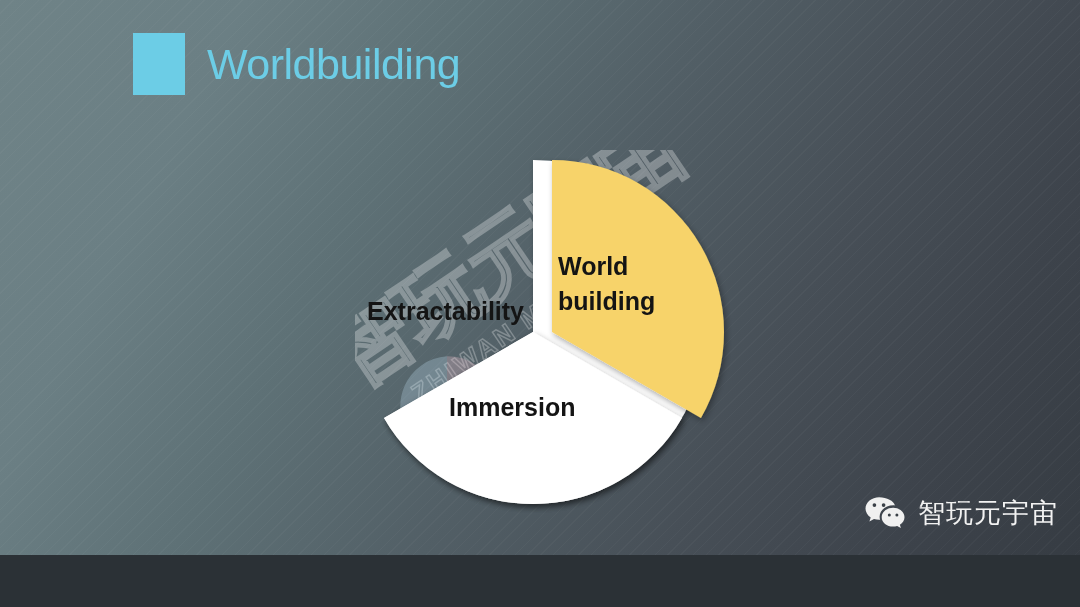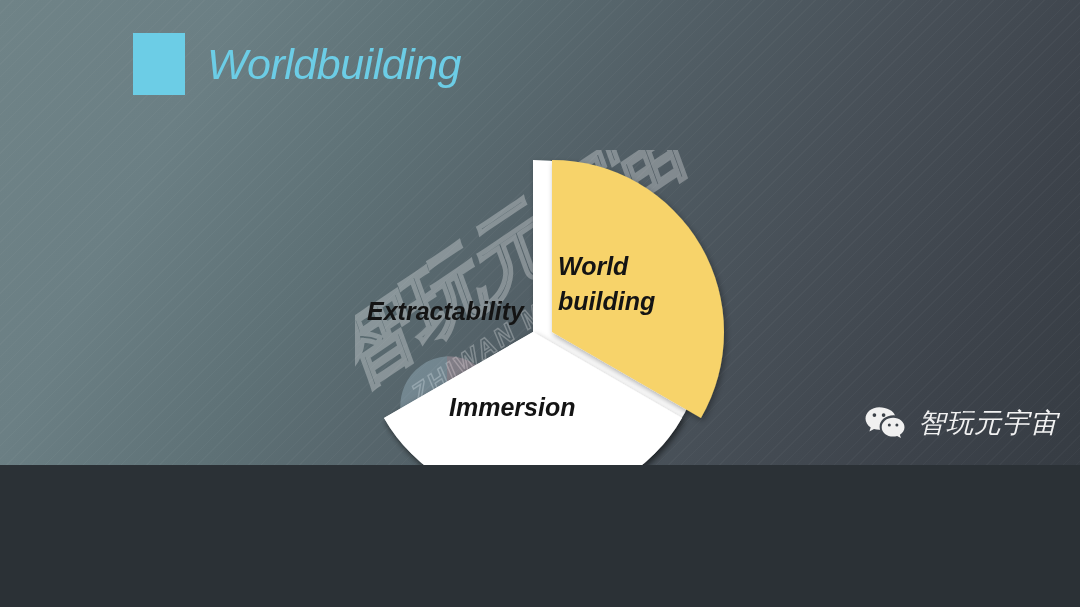--- a/index.html
+++ b/index.html
@@ -3,33 +3,32 @@
 <meta charset="utf-8">
 <style>
   html, body {
     margin: 0;
     padding: 0;
     background: #2b3136;
   }
   #slide {
     position: relative;
     width: 1080px;
-    height: 465px;
+    height: 555px;
     overflow: hidden;
     font-family: "Liberation Sans", sans-serif;
     background:
       linear-gradient(118deg,
         #6f8387 0%,
         #6b7f84 18%,
         #5e7176 34%,
         #525f66 52%,
         #474f57 70%,
         #3d434b 86%,
         #363c43 100%);
-    font-style: italic;
   }
   
   #bg-texture {
     position: absolute;
     inset: 0;
     background-image:
       repeating-linear-gradient(135deg,
         rgba(255,255,255,0.028) 0px,
         rgba(255,255,255,0.028) 1px,
         rgba(0,0,0,0.0) 1px,

